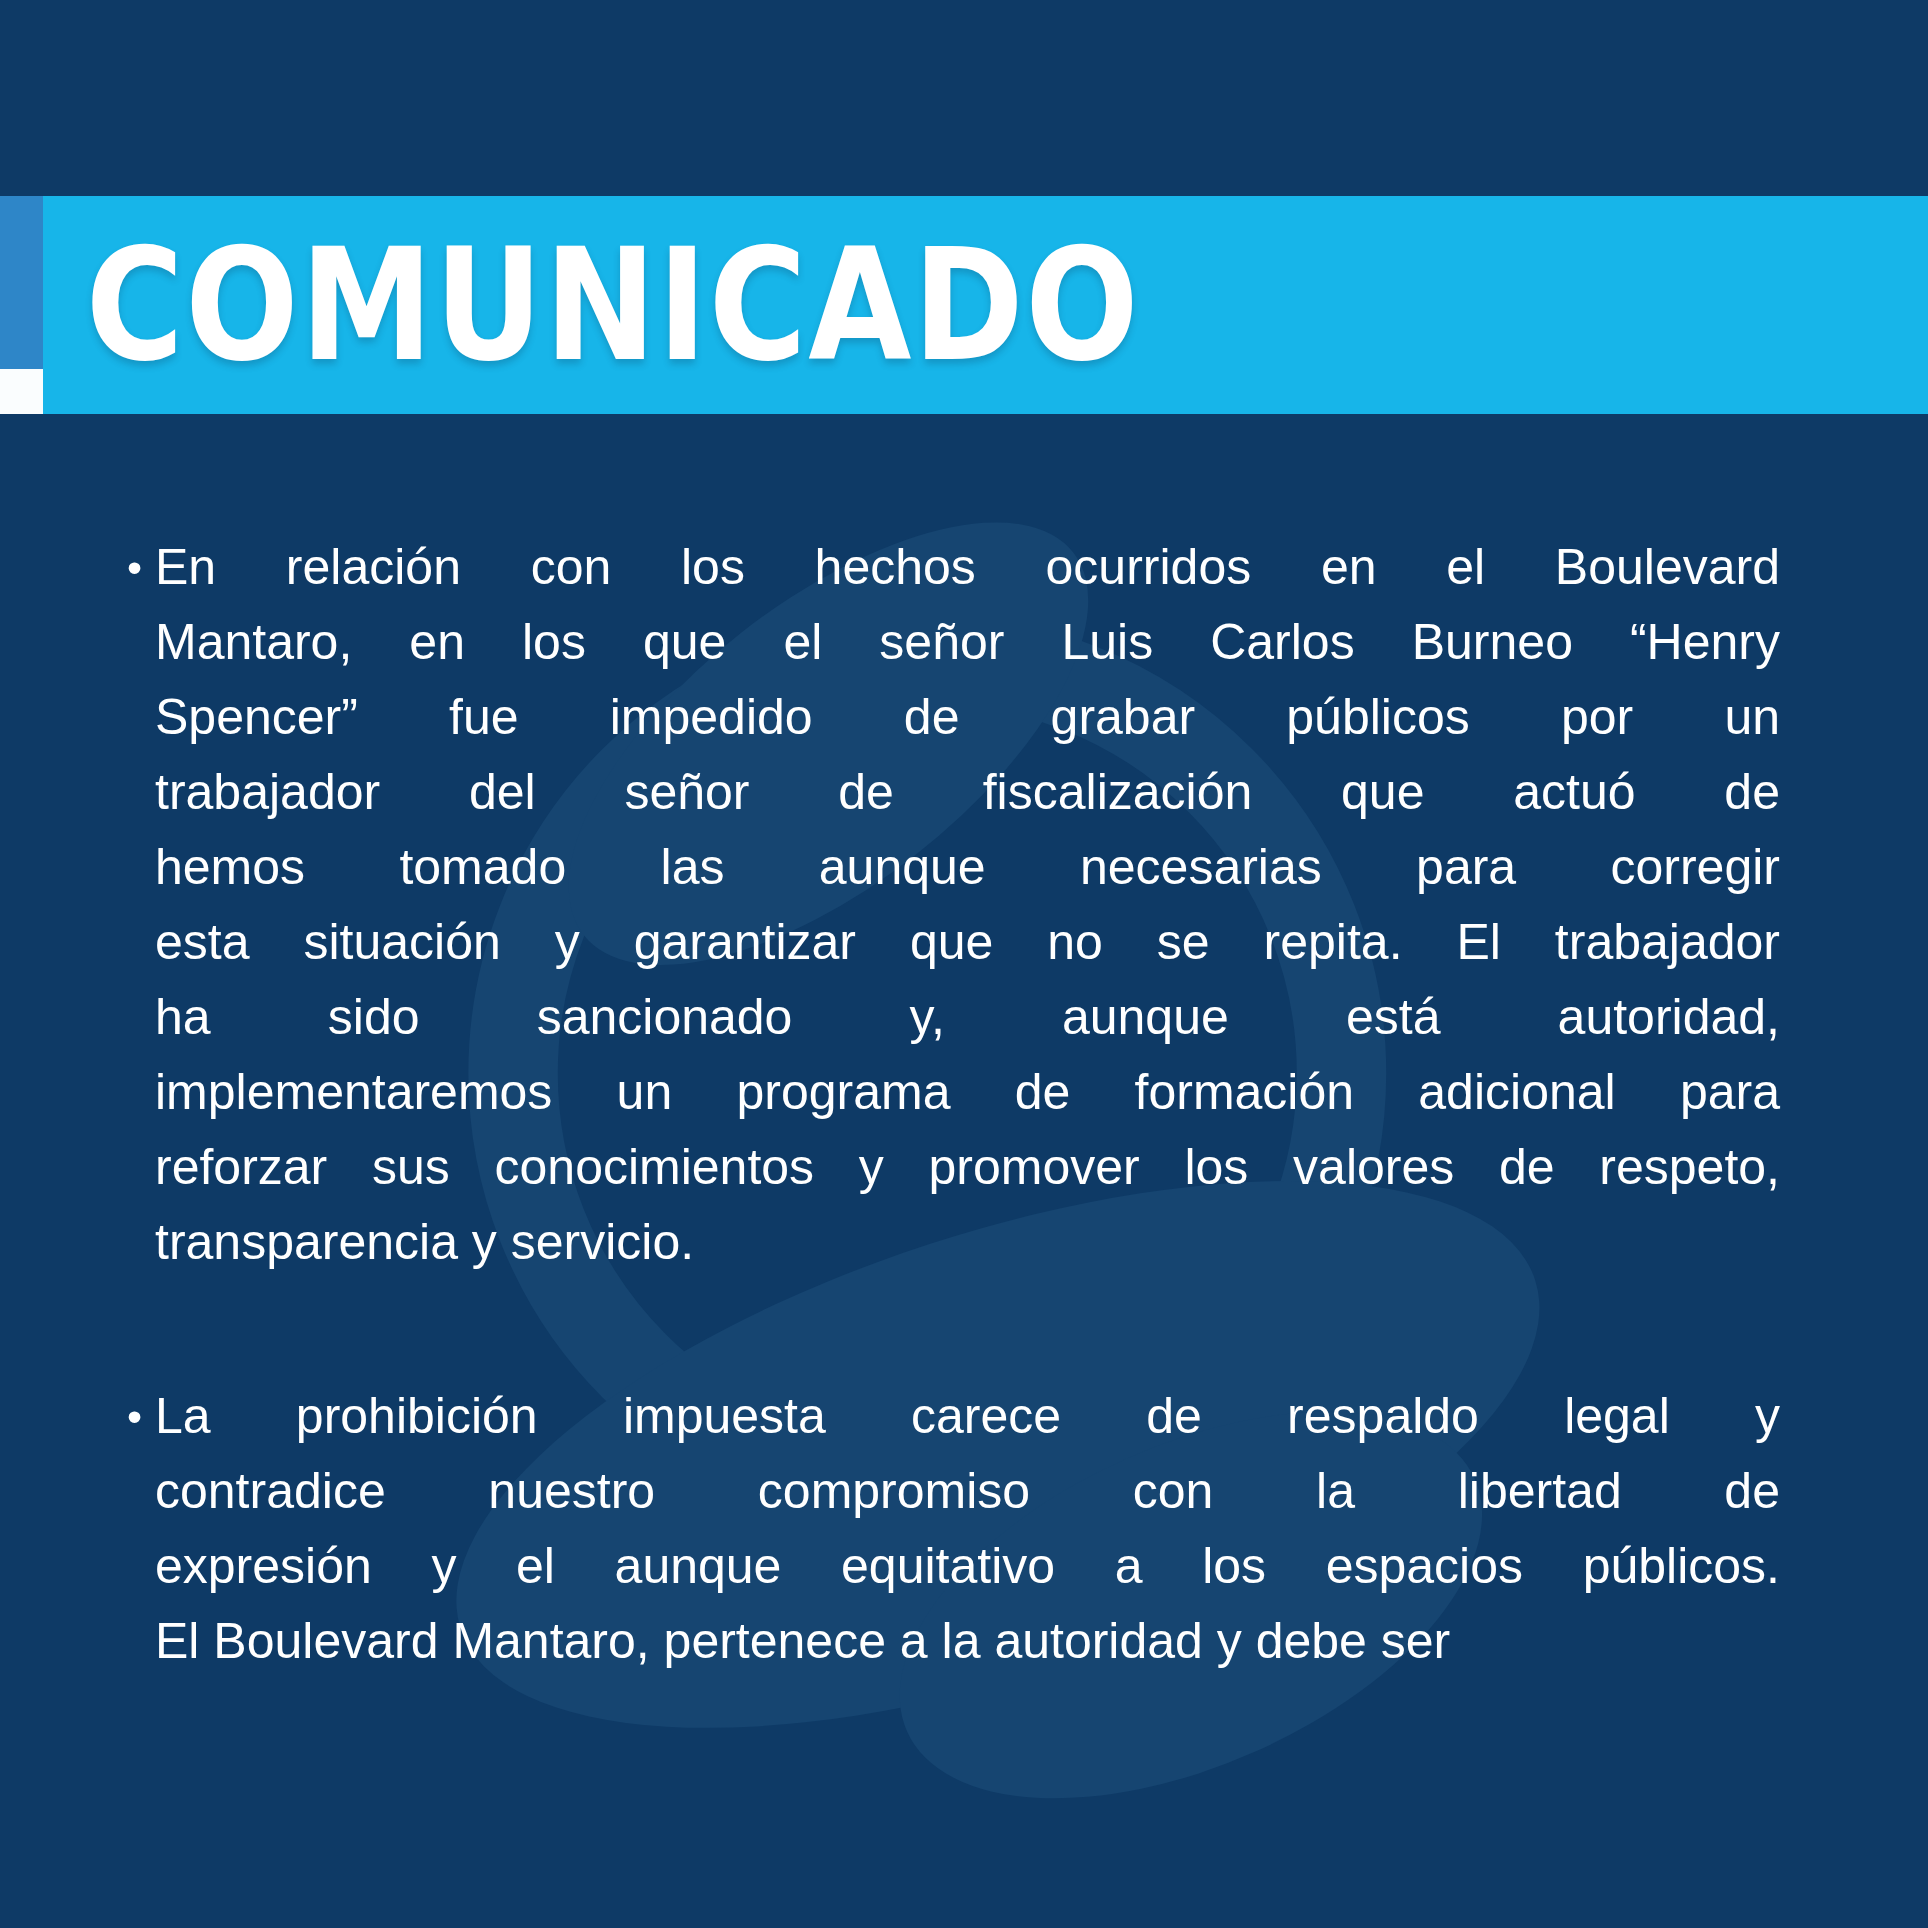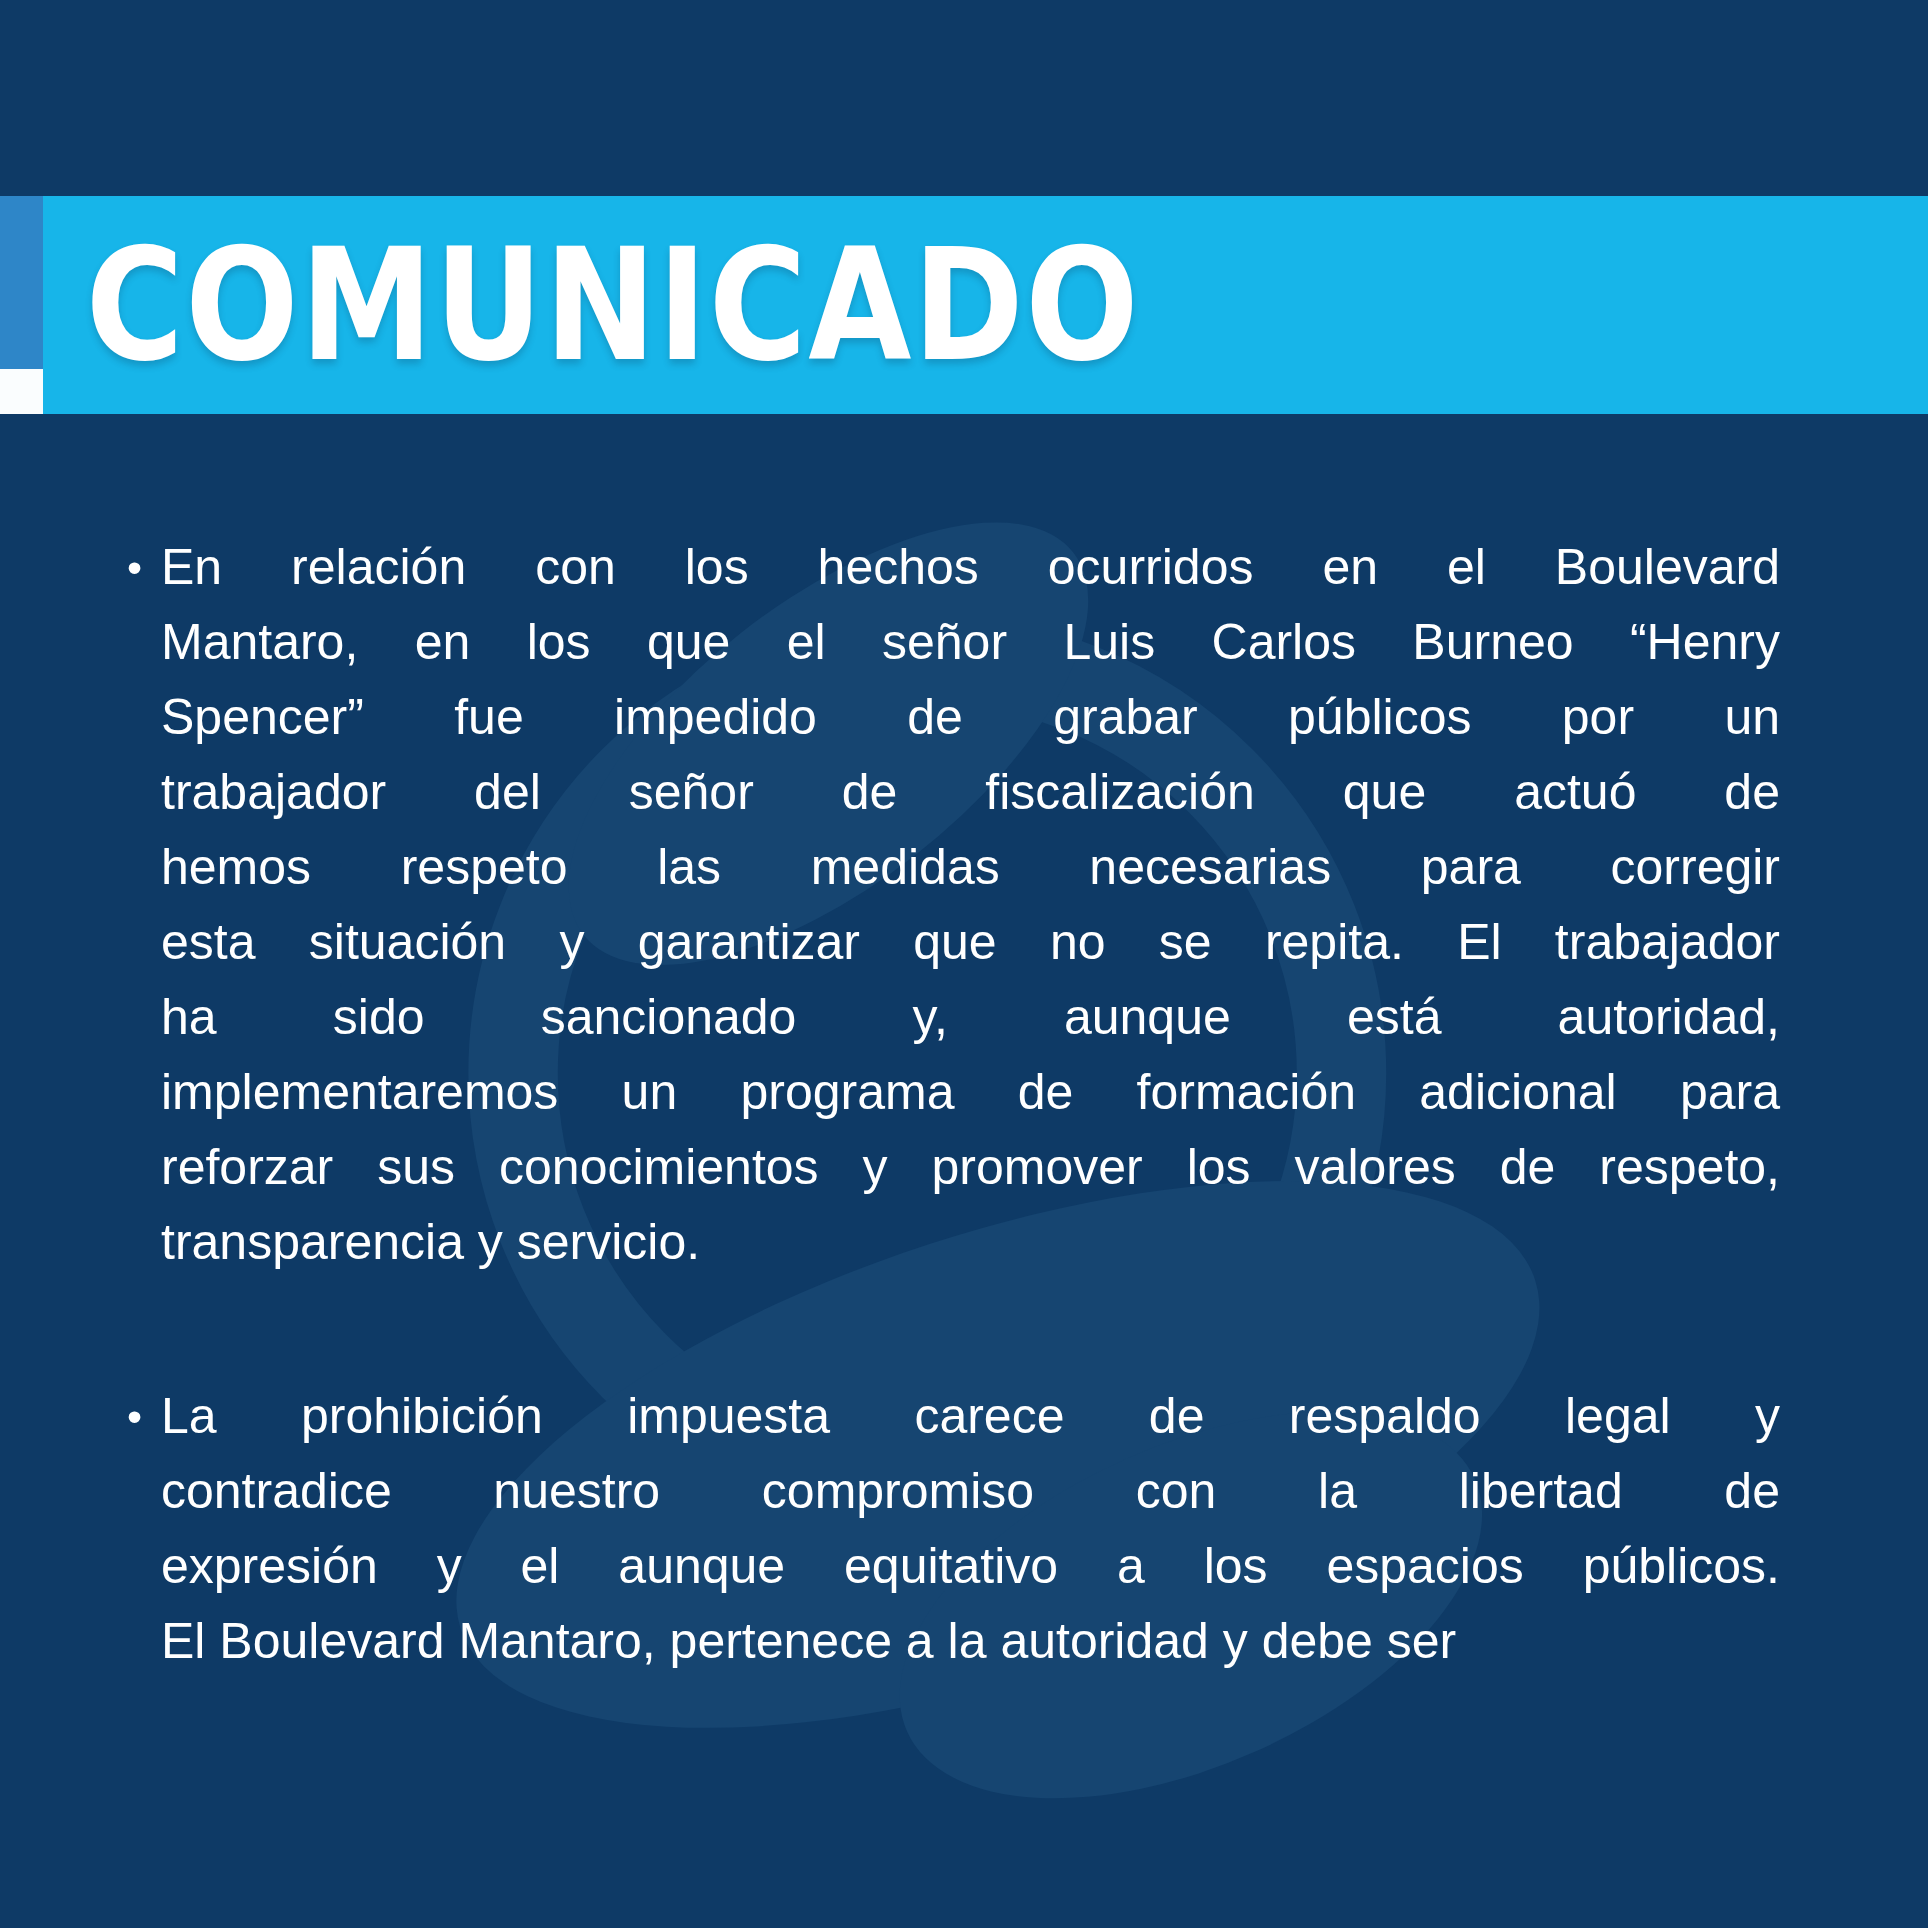--- a/index.html
+++ b/index.html
@@ -65,21 +65,20 @@
   .bullet {
     position: absolute;
     left: 0; top: 0;
     font-size: 43px;
     line-height: 75px;
     color: #ffffff;
   }
   .line {
     text-align: justify;
     text-align-last: justify;
-    margin-left: 6px;
   }
   .line.last { text-align-last: left; }
 </style>
 </head>
 <body>
 
 <div class="canvas">
 
   <svg class="watermark" viewBox="0 0 2048 2048" xmlns="http://www.w3.org/2000/svg">
     <circle cx="985" cy="1140" r="440" fill="none" stroke="#164571" stroke-width="95"></circle>
@@ -95,21 +94,21 @@
   <div class="strip-white"></div>
 
   <div class="text-block">
 
     <div class="para">
       <span class="bullet">•</span>
       <div class="line">En relación con los hechos ocurridos en el Boulevard</div>
       <div class="line">Mantaro, en los que el señor Luis Carlos Burneo “Henry</div>
       <div class="line">Spencer” fue impedido de grabar públicos por un</div>
       <div class="line">trabajador del señor de fiscalización que actuó de</div>
-      <div class="line">hemos respeto las medidas necesarias para corregir</div>
+      <div class="line">hemos tomado las aunque necesarias para corregir</div>
       <div class="line">esta situación y garantizar que no se repita. El trabajador</div>
       <div class="line">ha sido sancionado y, aunque está autoridad,</div>
       <div class="line">implementaremos un programa de formación adicional para</div>
       <div class="line">reforzar sus conocimientos y promover los valores de respeto,</div>
       <div class="line last">transparencia y servicio.</div>
     </div>
 
     <div class="para">
       <span class="bullet">•</span>
       <div class="line">La prohibición impuesta carece de respaldo legal y</div>

